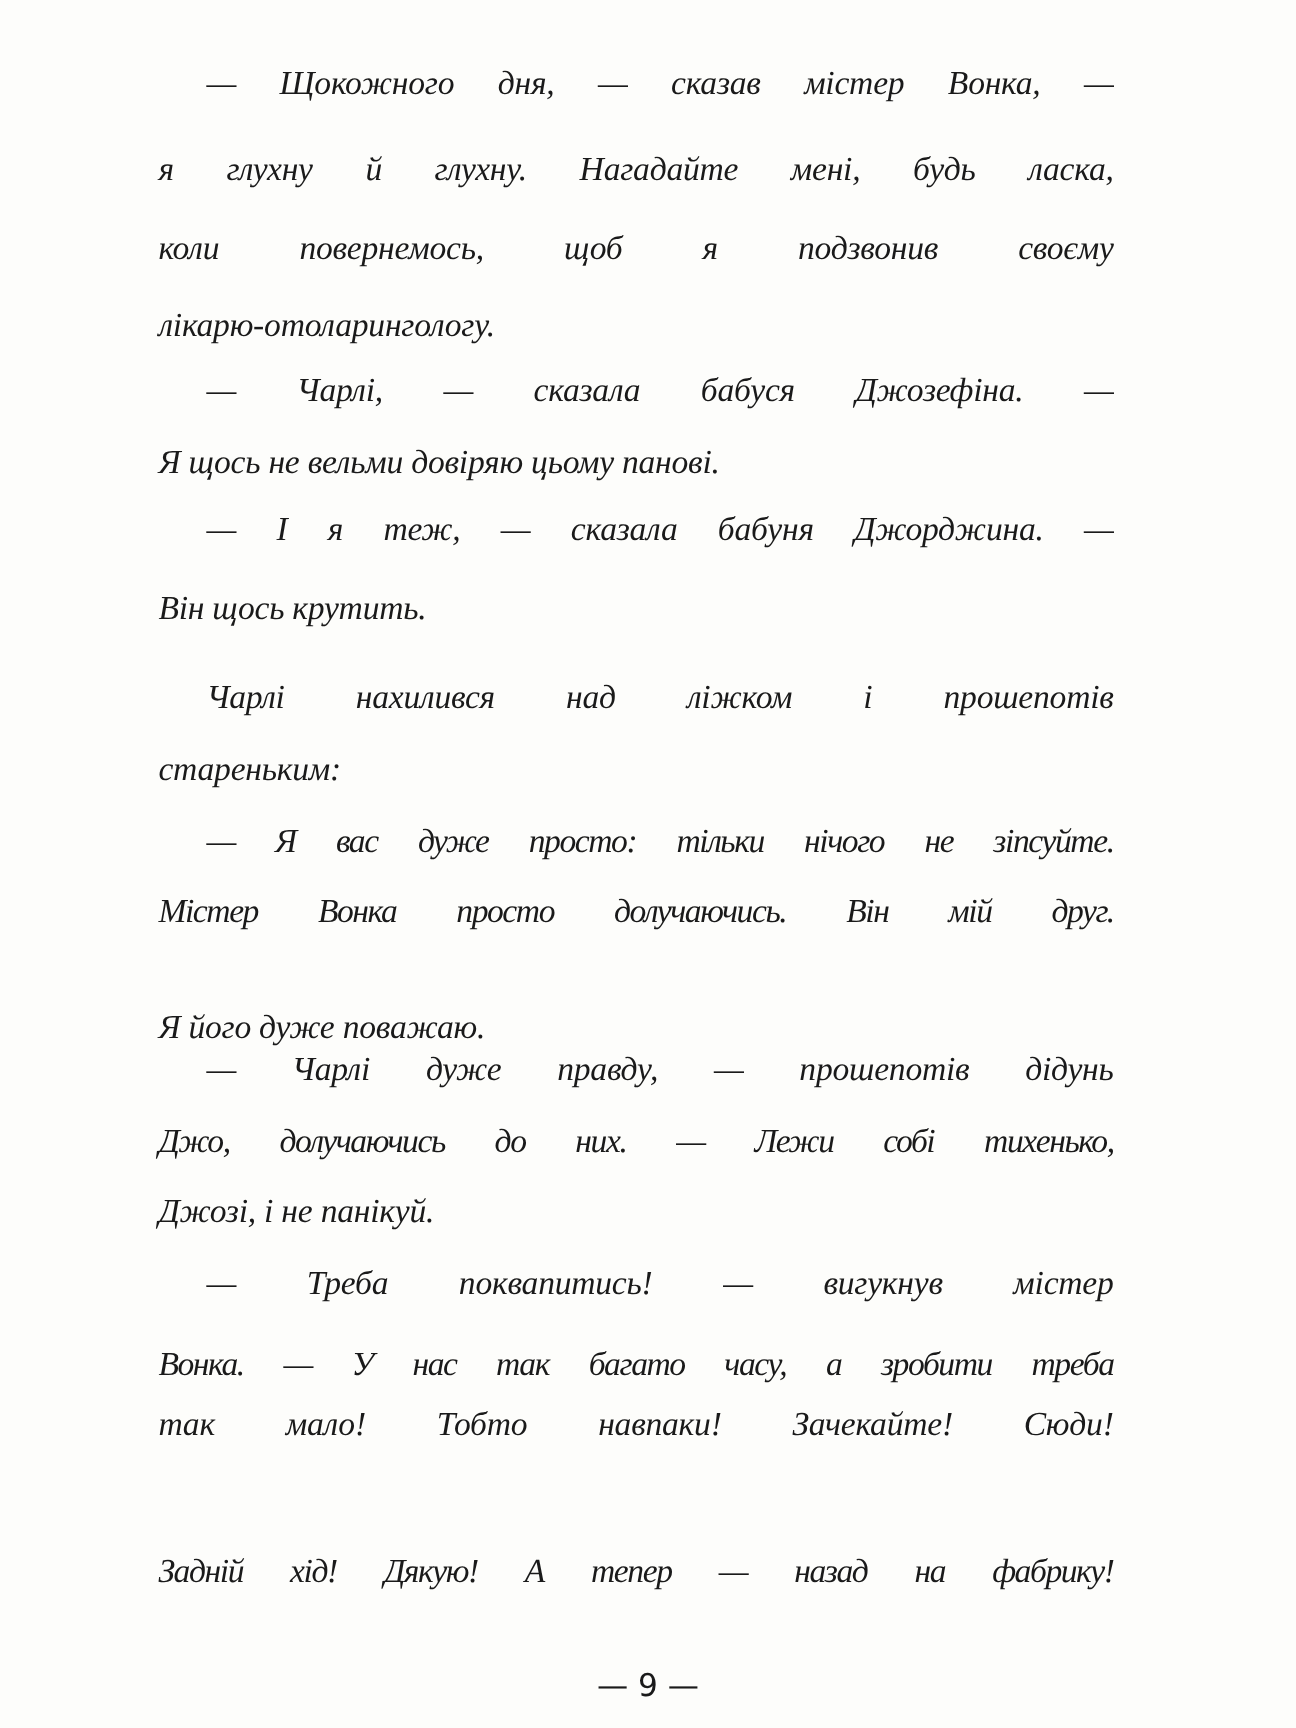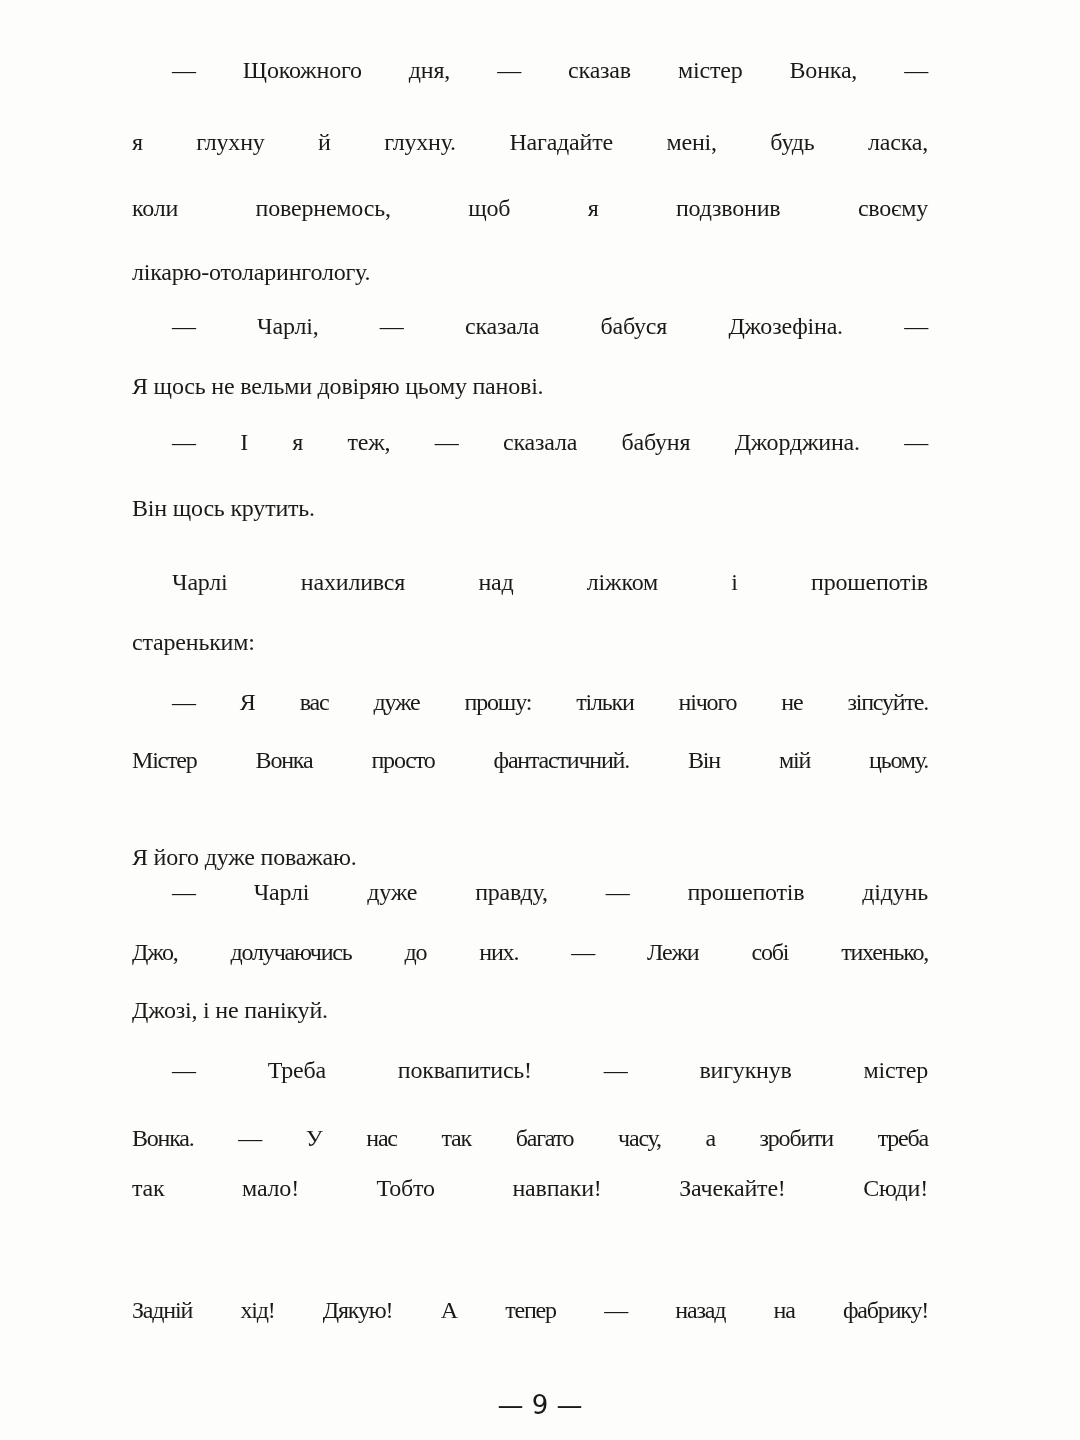--- a/index.html
+++ b/index.html
@@ -18,24 +18,25 @@
     .page {
       position: absolute;
       left: 132px;
       top: 38px;
       width: 796px;
     }
     .line {
       position: absolute;
       left: 0;
       width: 796px;
-      font-size: 24px;
+      font-size: 28px;
       line-height: 40px;
       white-space: nowrap;
       letter-spacing: -0.2px;
+      font-style: italic;
     }
     .line.justify {
       text-align: justify;
       text-align-last: justify;
       white-space: normal;
     }
     .line.indent { padding-left: 40px; width: 756px; }
     .line.cond { letter-spacing: -1.2px; }
     .page-number {
       position: absolute;
@@ -55,22 +56,22 @@
   <div class="line indent justify" style="top:12px">— Щокожного дня, — сказав містер Вонка, —</div>
   <div class="line justify" style="top:84px">я глухну й глухну. Нагадайте мені, будь ласка,</div>
   <div class="line justify" style="top:150px">коли повернемось, щоб я подзвонив своєму</div>
   <div class="line" style="top:214px">лікарю-отоларингологу.</div>
   <div class="line indent justify" style="top:268px">— Чарлі, — сказала бабуся Джозефіна. —</div>
   <div class="line" style="top:328px">Я щось не вельми довіряю цьому панові.</div>
   <div class="line indent justify" style="top:384px">— І я теж, — сказала бабуня Джорджина. —</div>
   <div class="line" style="top:450px">Він щось крутить.</div>
   <div class="line indent justify" style="top:524px">Чарлі нахилився над ліжком і прошепотів</div>
   <div class="line" style="top:584px">стареньким:</div>
-  <div class="line indent justify cond" style="top:644px">— Я вас дуже прошу: тільки нічого не зіпсуйте.</div>
-  <div class="line justify cond" style="top:702px">Містер Вонка просто фантастичний. Він мій цьому.</div>
+  <div class="line indent justify cond" style="top:644px">— Я вас дуже просто: тільки нічого не зіпсуйте.</div>
+  <div class="line justify cond" style="top:702px">Містер Вонка просто долучаючись. Він мій друг.</div>
   <div class="line" style="top:799px">Я його дуже поважаю.</div>
   <div class="line indent justify" style="top:834px">— Чарлі дуже правду, — прошепотів дідунь</div>
   <div class="line justify cond" style="top:894px">Джо, долучаючись до них. — Лежи собі тихенько,</div>
   <div class="line" style="top:952px">Джозі, і не панікуй.</div>
   <div class="line indent justify" style="top:1012px">— Треба поквапитись! — вигукнув містер</div>
   <div class="line justify cond" style="top:1080px">Вонка. — У нас так багато часу, а зробити треба</div>
   <div class="line justify" style="top:1130px">так мало! Тобто навпаки! Зачекайте! Сюди!</div>
   <div class="line justify cond" style="top:1252px">Задній хід! Дякую! А тепер — назад на фабрику!</div>
 </div>
 

